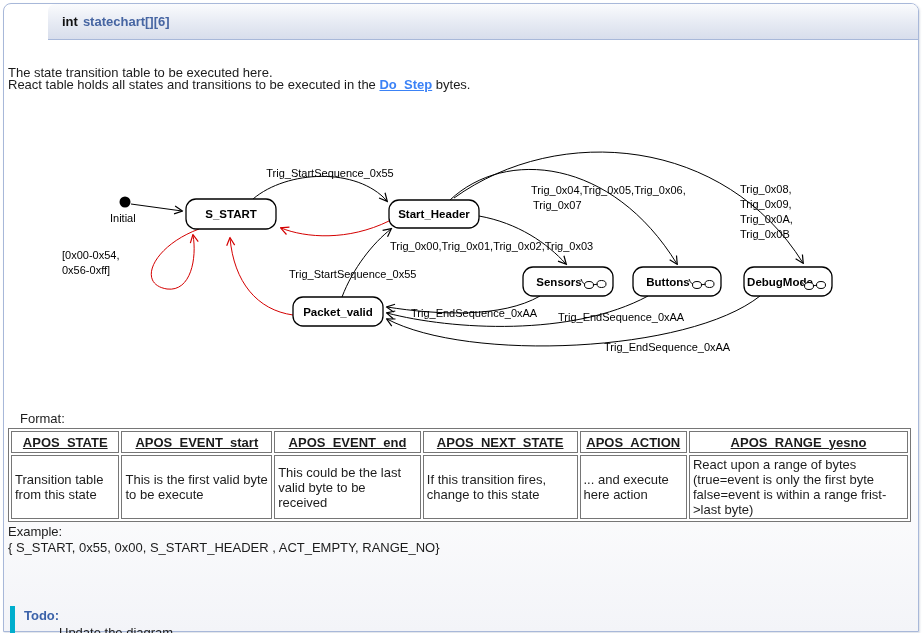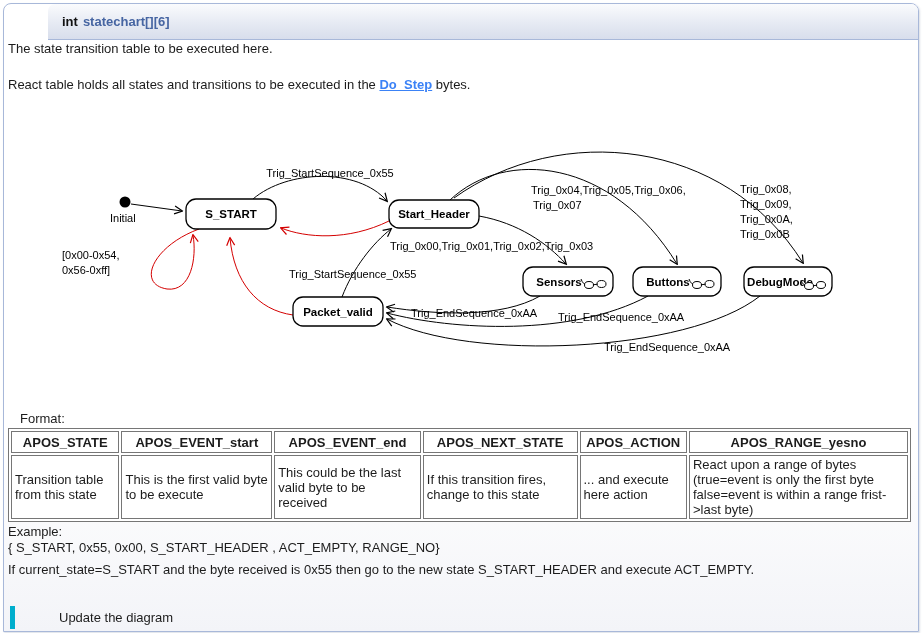--- a/index.html
+++ b/index.html
@@ -23,38 +23,38 @@
   .edge{fill:none;stroke:#000000;stroke-width:1;}
   .edge-red{fill:none;stroke:#D40000;stroke-width:1;}
   .state{fill:#ffffff;stroke:#000000;stroke-width:1.3;}
   .state-label{font-family:"Liberation Sans",sans-serif;font-size:11.5px;font-weight:bold;fill:#000;text-anchor:middle;}
   .edge-label{font-family:"Liberation Sans",sans-serif;font-size:11px;fill:#000;}
   .mid{text-anchor:middle;}
   .miniloop{fill:#ffffff;stroke:#000;stroke-width:1;}
   
   .fmt-table{border-collapse:separate;border-spacing:2px;background:#ffffff;
              border:1px solid #767676;table-layout:fixed;width:903px;font-size:13px;}
-  .fmt-table th{border:1px solid #767676;font-weight:bold;text-align:center;padding:1px 2px;height:18px;}
+  .fmt-table th{border:1px solid #767676;font-weight:bold;text-align:center;padding:1px 2px;height:18px;text-decoration:underline;}
   .fmt-table td{border:1px solid #767676;padding:1px 3px;height:58px;vertical-align:middle;line-height:15px;}
   
   .todo{border-left:5px solid #00AECD;padding:2px 0 4px 9px;}
   .todo dt{font-weight:bold;color:#3B62A9;font-size:13px;margin:0;}
   .todo dd{margin:2px 0 0 35px;font-size:13px;}
 </style>
 </head>
 <body>
 
 <div class="page">
   <div class="memitem">
     <div class="memproto">
       <span class="kw">int</span><span class="memname">statechart[][6]</span>
     </div>
   </div>
 
-  <div class="abs bodytext" style="left:8px;top:41px;">The state transition table to be executed here.</div>
+  <div class="abs bodytext" style="left:8px;top:65px;">The state transition table to be executed here.</div>
   <div class="abs bodytext" style="left:8px;top:77px;">
     <span>React table holds all states and transitions to be executed in the </span><a class="link" href="#">Do_Step</a><span> bytes.</span>
   </div>
 
   <svg class="diagram" viewBox="0 0 924 633">
     <defs>
       <marker id="arrB" viewBox="0 0 10 10" refX="8.5" refY="5" markerWidth="10" markerHeight="10" orient="auto">
         <path d="M1,1 L9,5 L1,9" fill="none" stroke="#000" stroke-width="1.2"></path>
       </marker>
       <marker id="arrR" viewBox="0 0 10 10" refX="8.5" refY="5" markerWidth="10" markerHeight="10" orient="auto">
@@ -156,18 +156,18 @@
       <td>This could be the last valid byte to be received</td>
       <td>If this transition fires, change to this state</td>
       <td>... and execute here action</td>
       <td>React upon a range of bytes (true=event is only the first byte false=event is within a range frist-&gt;last byte)</td>
     </tr>
   </tbody>
     </table>
 
   <div class="abs bodytext" style="left:8px;top:524px;">Example:</div>
   <div class="abs bodytext" style="left:8px;top:540px;">{ S_START, 0x55, 0x00, S_START_HEADER , ACT_EMPTY, RANGE_NO}</div>
-  <div class="abs bodytext" style="left:8px;top:562px;">If current_state=S_START and the byte received is 0x55 then go to the new state S_START_HEADER and execute ACT_EMPTY.</div>
 
   <dl class="todo abs" style="left:10px;top:590px;width:880px;">
+    <dt>Todo:</dt>
     <dd>Update the diagram</dd>
   </dl>
 </div>
 
 </body></html>

